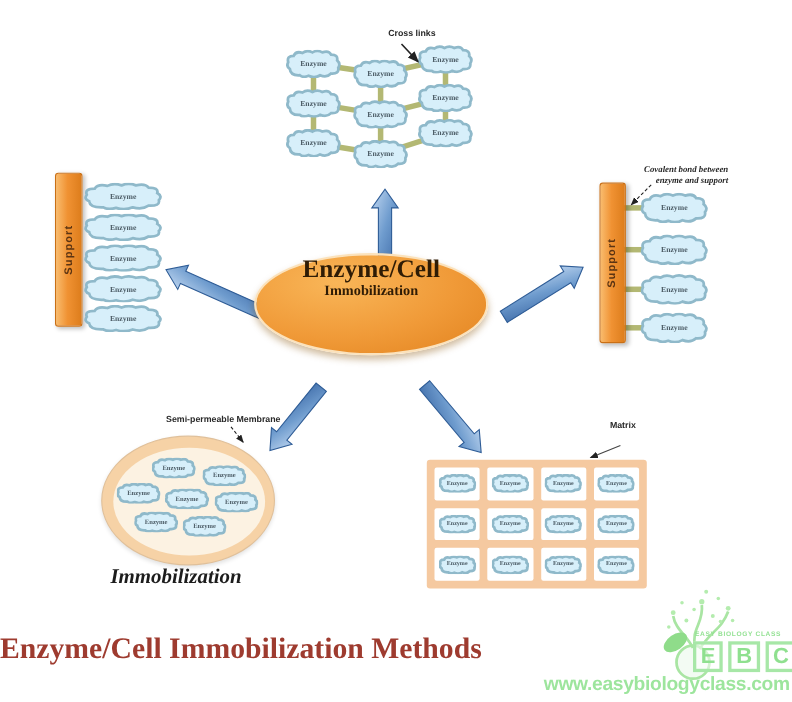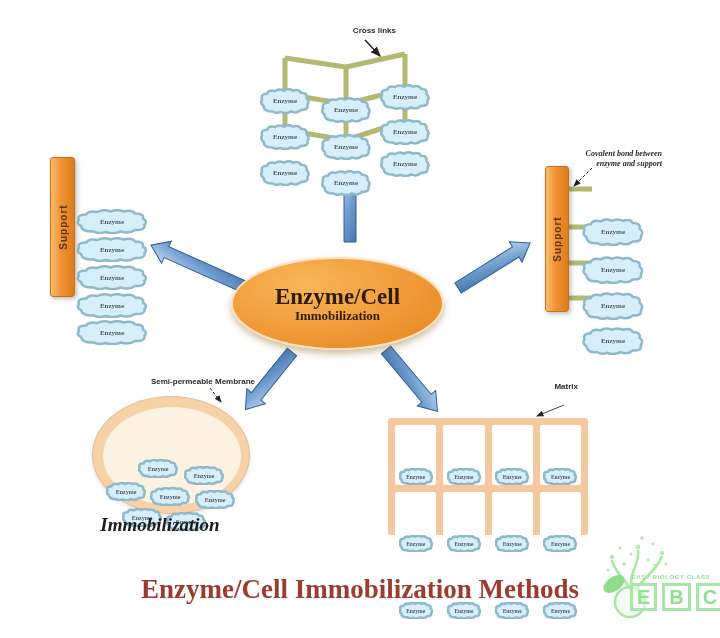--- a/index.html
+++ b/index.html
@@ -3,41 +3,41 @@
 <meta charset="utf-8">
 <style>
   * { margin:0; padding:0; box-sizing:border-box; }
   body { background:#fff; font-family:"Liberation Sans", sans-serif; }
   #canvas { position:relative; width:720px; height:638px; background:#ffffff; overflow:hidden; }
   svg.layer { position:absolute; left:0; top:0; width:720px; height:638px; }
   #underlay { z-index:1; }
   #overlay  { z-index:3; }
 
   
-  .cloud { position:absolute; z-index:2;margin-top:43px; }
+  .cloud { position:absolute; z-index:2; }
   .cloud svg.cshape { position:absolute; left:0; top:0; width:100%; height:100%; }
   .cloud .clabel { position:relative; z-index:1; display:flex; align-items:center; justify-content:center;
     width:100%; height:100%; font-family:"Liberation Serif", serif; font-weight:bold;
     color:#4c5c66; font-size:7px; }
   .cloud.small .clabel { font-size:6px; }
 
   
   .support-bar { position:absolute; z-index:2; border-radius:3px;
     background:linear-gradient(90deg,#f9bc6e 0%, #f09233 45%, #dd7d1c 100%);
     border:1px solid #c96f15; box-shadow:2px 2px 4px rgba(0,0,0,0.25); }
   .support-bar .slabel { position:absolute; left:50%; top:50%;
     transform:translate(-50%,-50%) rotate(-90deg); white-space:nowrap;
     font-weight:bold; font-size:10px; color:#5b3413; letter-spacing:1px; }
 
   
-  #center-oval { position:absolute; z-index:2; left:231px; top:257px; width:213px; height:93px;
+  #center-oval { position:absolute; z-index:2; left:231px; top:230px; width:213px; height:93px;
     border-radius:50%; border:2px solid #fbe2bc;
     background:radial-gradient(ellipse at 35% 28%, #f9b658 0%, #f09a38 55%, #e2831f 100%);
     box-shadow:0 4px 7px rgba(140,90,20,0.4);
-    display:flex; flex-direction:column; align-items:center; justify-content:center; }
+    display:flex; flex-direction:column; align-items:center; justify-content:flex-start; }
   #center-oval .l1 { font-family:"Liberation Serif", serif; font-weight:bold; font-size:23px; color:#2f1c05; line-height:1.1; }
   #center-oval .l2 { font-family:"Liberation Serif", serif; font-weight:bold; font-size:13px; color:#2f1c05; line-height:1.1; }
 
   
   .sec-title { position:absolute; z-index:4; font-family:"Liberation Serif", serif;
     font-weight:bold; font-style:italic; font-size:19px; color:#1c1c1c; text-align:center; }
 
   
   .annot { position:absolute; z-index:4; font-weight:bold; font-size:8px; color:#2a2a2a; text-align:right; }
   .annot.serif-it { font-family:"Liberation Serif", serif; font-style:italic; font-size:8px; line-height:1.2; }
@@ -51,21 +51,21 @@
 
   
   #matrix-grid { position:absolute; z-index:2; left:388px; top:418px; width:200px; height:117px;
     background:#f5c9a0; border-radius:3px; display:grid;
     grid-template-columns:repeat(4,1fr); grid-template-rows:repeat(3,1fr);
     gap:7px; padding:7px; }
   .matrix-cell { background:#ffffff; border-radius:2px; display:flex; align-items:center; justify-content:center; }
   .matrix-cell .cloud { position:relative; width:34px; height:17px; }
 
   
-  #heading { position:absolute; z-index:4; left:0; top:574px; width:720px; text-align:center;
+  #heading { position:absolute; z-index:4; left:0; top:574px; width:720px; text-align:left;
     font-family:"Liberation Serif", serif; font-weight:bold; font-size:27px; color:#9e3b2f; }
 
   
   #brand-tagline { position:absolute; z-index:4; left:629px; top:574px; width:84px;
     font-size:6px; font-weight:bold; color:#93e193; letter-spacing:0.6px; text-align:center; }
   #brand-ebc { position:absolute; z-index:4; left:630px; top:583px; display:flex; gap:5px; }
   #brand-ebc span { display:block; border:3px solid #a7e7a7; color:#8fe08f; font-weight:bold;
     font-size:20px; line-height:1.0; padding:1px 4px; background:rgba(255,255,255,0.5); }
   #brand-url { position:absolute; z-index:5; right:2px; top:611px;
     font-weight:bold; font-size:17.5px; color:#9de59d; letter-spacing:-0.3px; }
@@ -437,14 +437,15 @@
         <circle cx="55" cy="24" r="1.6"></circle>
         <circle cx="22" cy="28" r="1.6"></circle>
     </g>
   </svg>
   <div id="brand-tagline">EASY BIOLOGY CLASS</div>
   <div id="brand-ebc">
     <span>E</span>
     <span>B</span>
     <span>C</span>
   </div>
+  <div id="brand-url">www.easybiologyclass.com</div>
 
 </div>
 
 </body></html>

